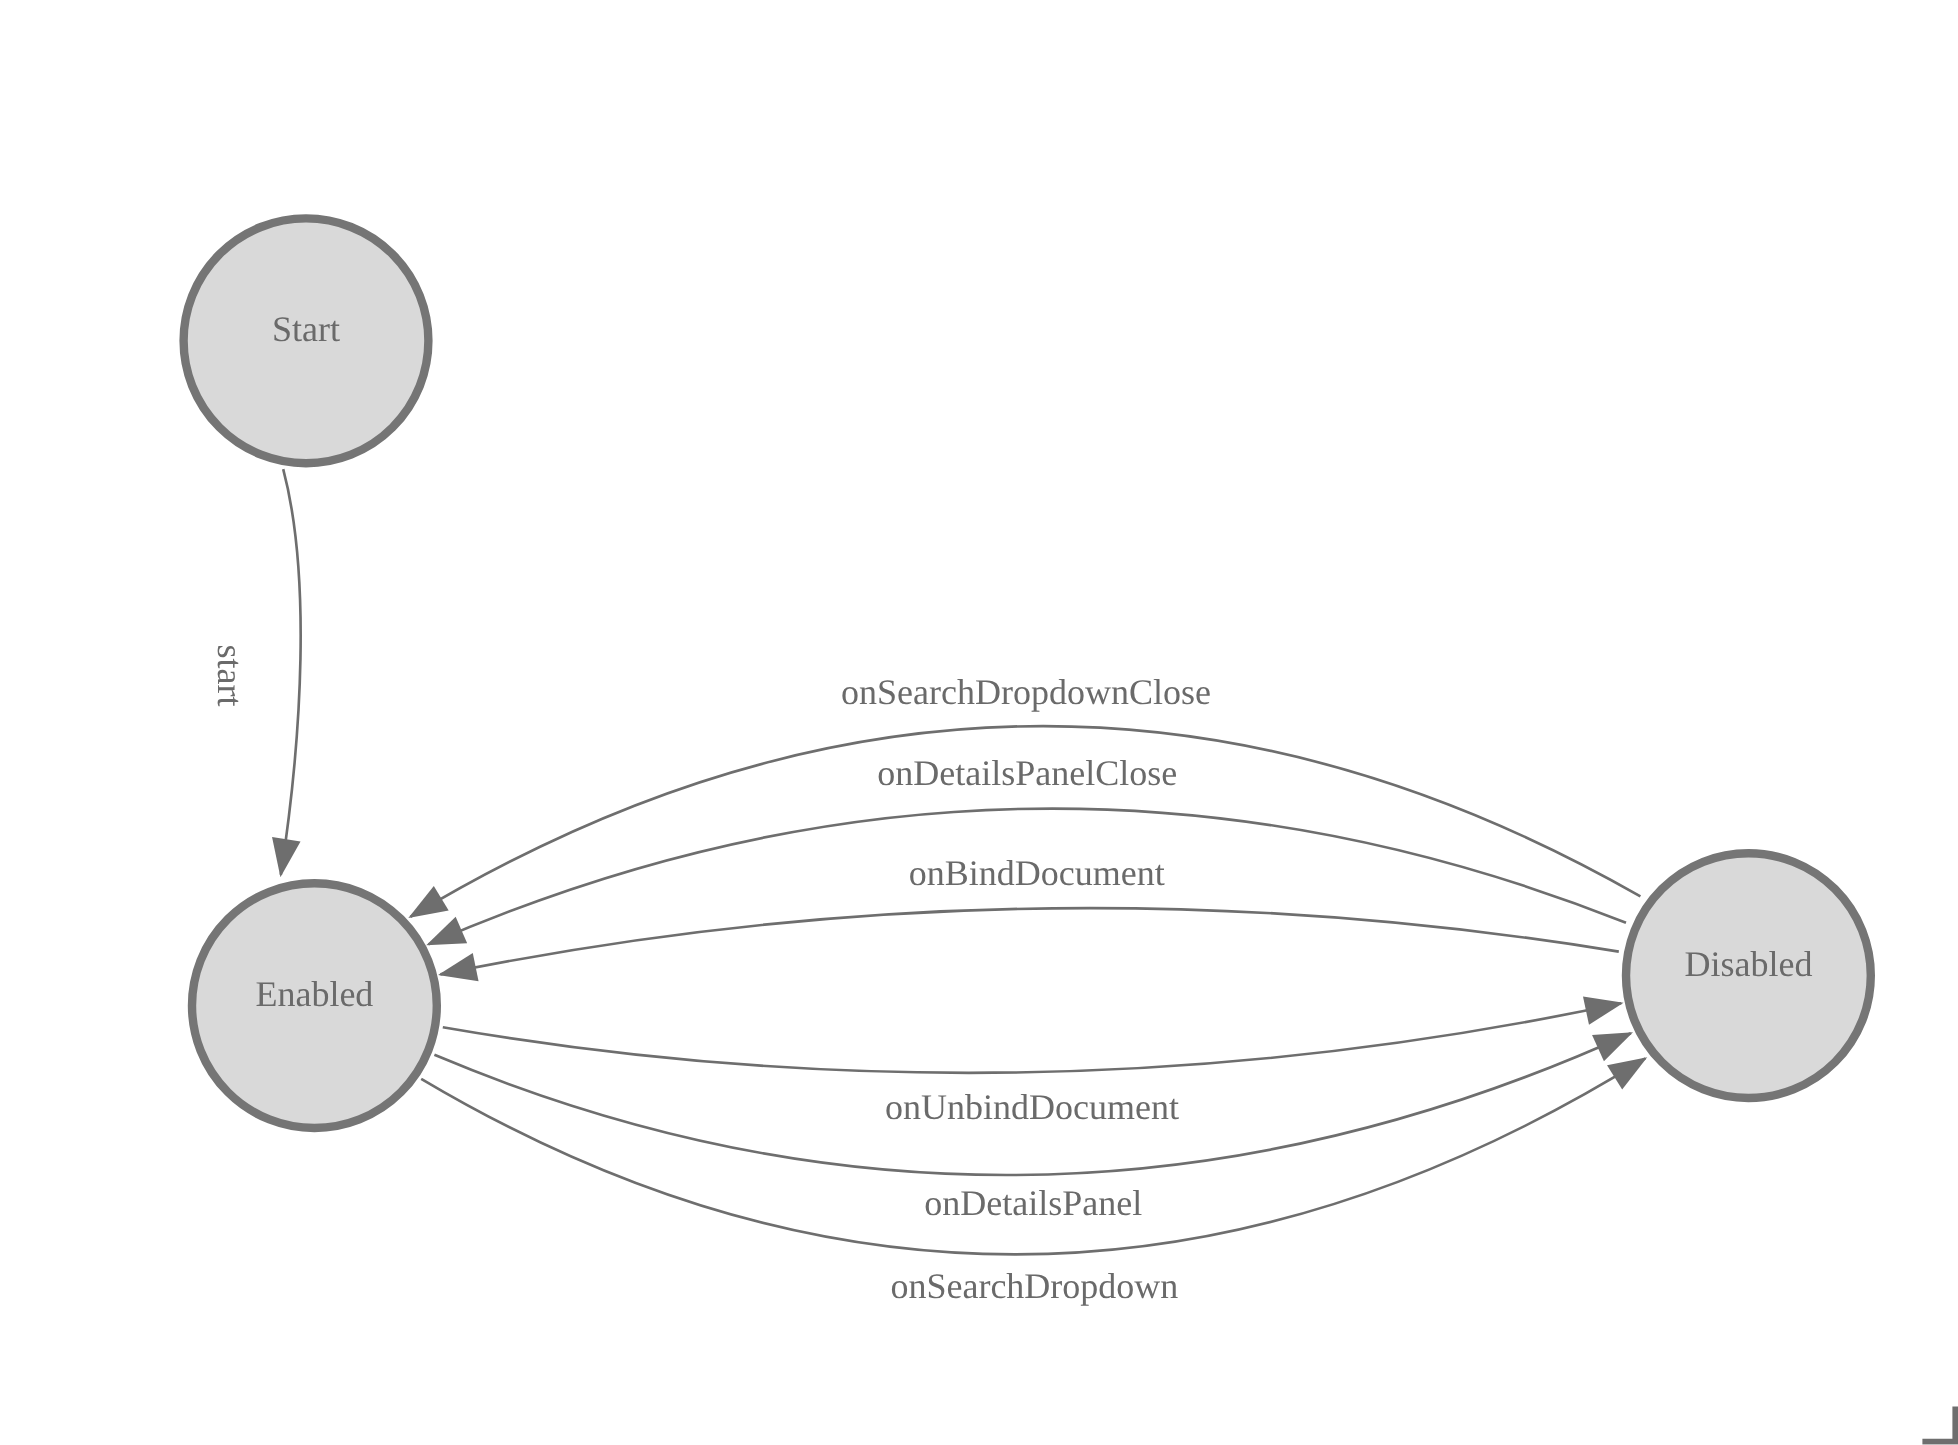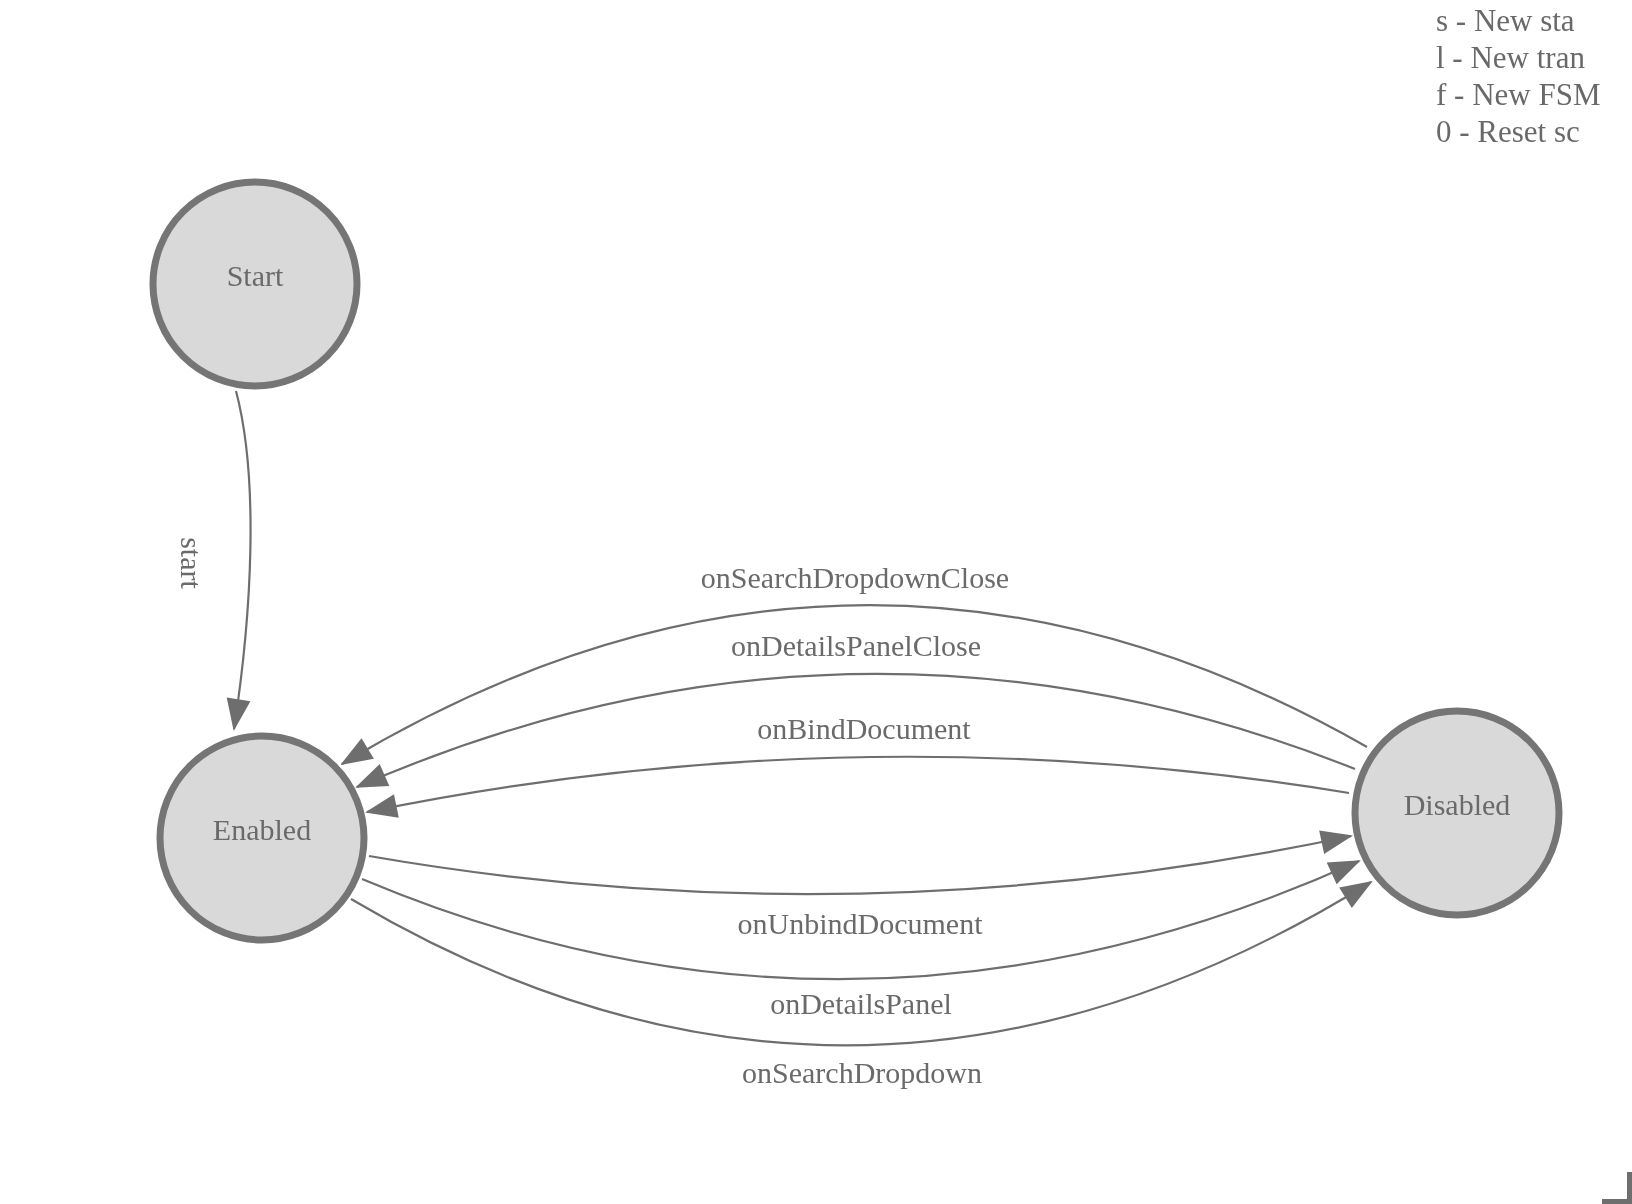--- a/index.html
+++ b/index.html
@@ -98,20 +98,14 @@
       <text class="elabel" x="856" y="645">onDetailsPanelClose</text>
       <text class="elabel" x="864" y="728">onBindDocument</text>
       <text class="elabel" x="860" y="923">onUnbindDocument</text>
       <text class="elabel" x="861" y="1003">onDetailsPanel</text>
       <text class="elabel" x="862" y="1072">onSearchDropdown</text>
     </g>
 
     <path d="M 1602,1199 L 1627,1199 L 1627,1172 L 1632,1172 L 1632,1204 L 1602,1204 Z" fill="#6e6e6e"></path>
   </svg>
 
-  <div class="legend">
-    <div class="legend-line">s - New sta</div>
-    <div class="legend-line">l - New tran</div>
-    <div class="legend-line">f - New FSM</div>
-    <div class="legend-line">0 - Reset sc</div>
-  </div>
 
 </div>
 
 </body></html>

